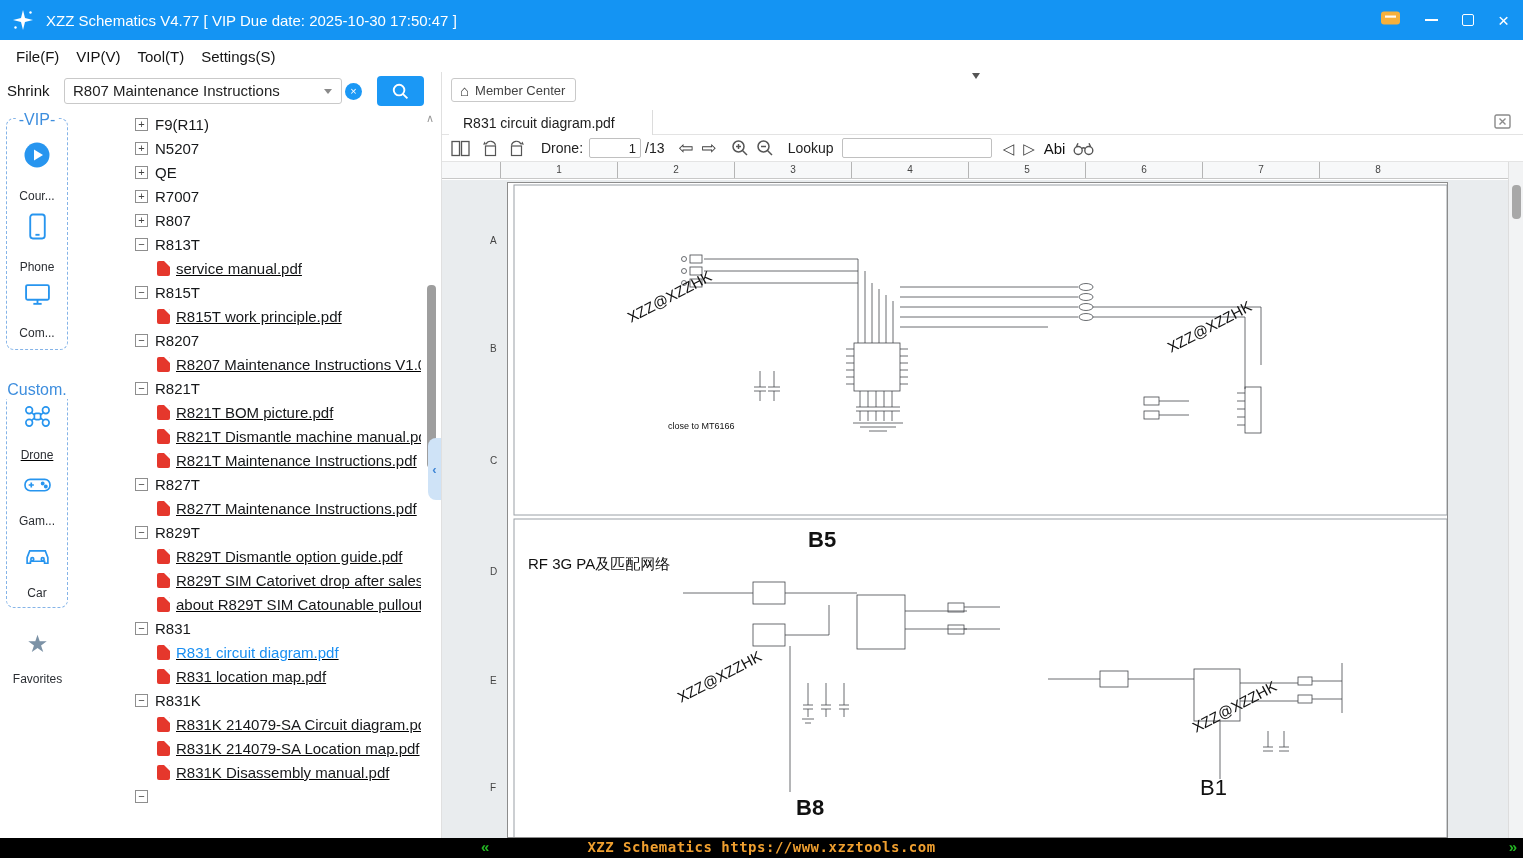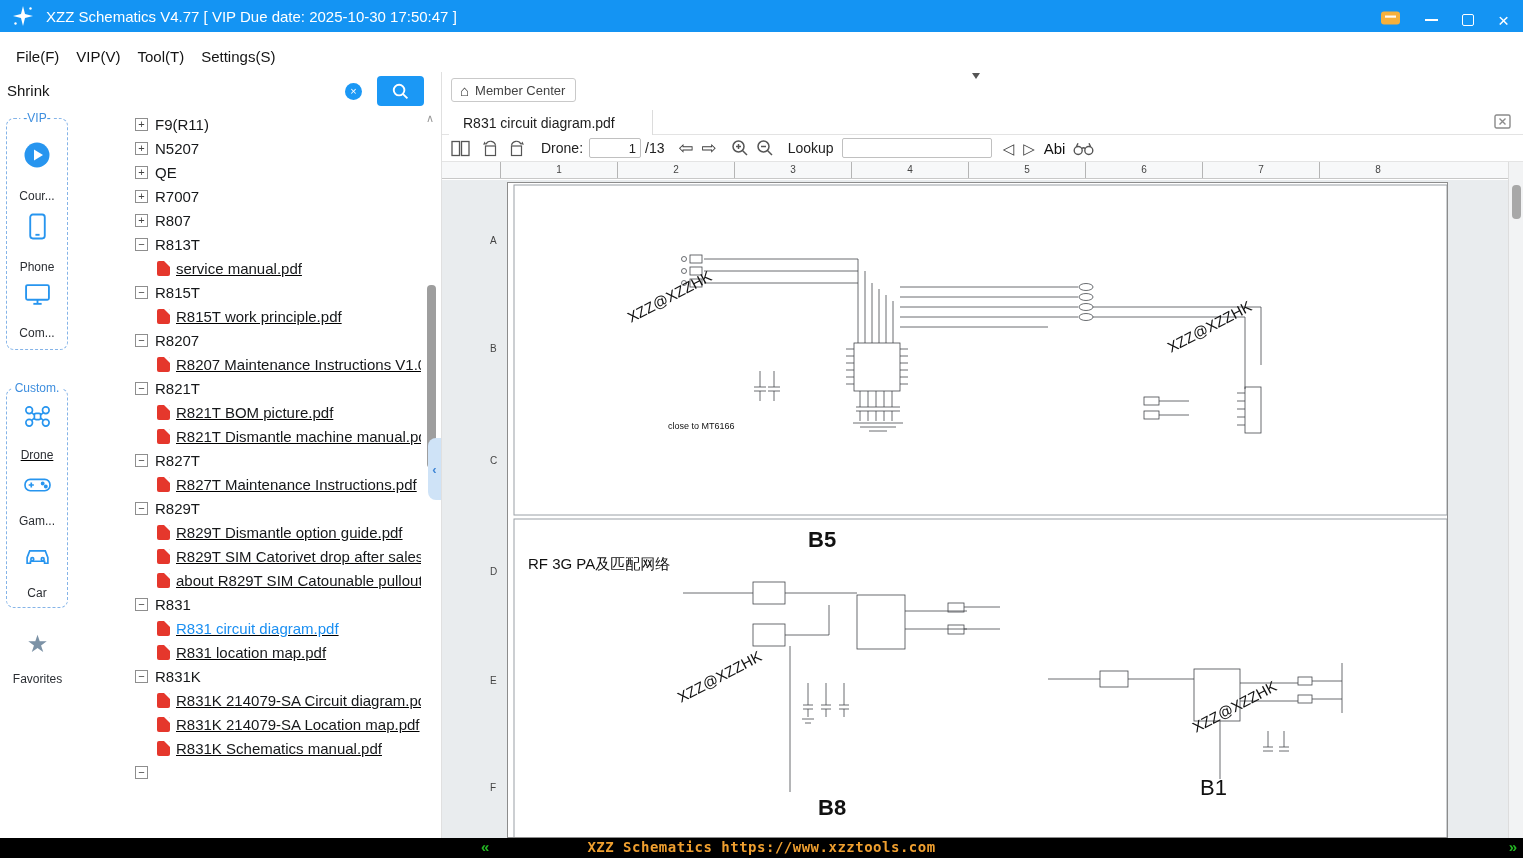--- a/index.html
+++ b/index.html
@@ -1,21 +1,21 @@
 <!DOCTYPE html>
 <html><head>
 <meta charset="utf-8">
 <style>
   * { margin:0; padding:0; box-sizing:border-box; }
   html,body { background:#d8d8d8; }
   body { font-family:"Liberation Sans", sans-serif; }
   .window { position:relative; width:1523px; height:858px; background:#fff; overflow:hidden; }
 
   
-  .titlebar { position:absolute; top:0; left:0; right:0; height:32px; background:#1494f3; color:#fff; display:flex; align-items:center; }
+  .titlebar { position:absolute; top:0; left:0; right:0; height:40px; background:#1494f3; color:#fff; display:flex; align-items:center; }
   .titlebar .logo { margin-left:10px; width:26px; height:26px; display:flex; align-items:center; justify-content:center; }
   .titlebar .title { margin-left:10px; font-size:15px; }
   .win-controls { position:absolute; right:14px; top:0; height:40px; display:flex; align-items:center; gap:24px; }
   .btn-min { width:13px; height:2px; background:#fff; display:block; }
   .btn-max { width:12px; height:12px; border:1.6px solid #fff; border-radius:2px; display:block; }
   .btn-close { font-size:19px; line-height:19px; color:#fff; }
 
   
   .menubar { position:absolute; top:40px; left:0; right:0; height:32px; background:#fff; display:flex; align-items:center; padding-left:16px; gap:17px; }
   .menu-item { font-size:15px; color:#141414; cursor:default; }
@@ -26,21 +26,21 @@
   .combo { position:absolute; left:64px; top:6px; width:278px; height:26px; border:1px solid #c9c9c9; border-radius:3px; background:#fff; font-size:15px; color:#222; line-height:24px; padding-left:8px; }
   .combo .chev { position:absolute; right:9px; top:10px; width:0; height:0; border-left:4.5px solid transparent; border-right:4.5px solid transparent; border-top:5px solid #8a8a8a; }
   .clear-btn { position:absolute; left:345px; top:11px; width:17px; height:17px; border-radius:50%; background:#1b98f5; color:#fff; font-size:11px; line-height:17px; text-align:center; }
   .search-btn { position:absolute; left:377px; top:4px; width:47px; height:30px; background:#1b98f5; border:none; border-radius:4px; display:flex; align-items:center; justify-content:center; }
 
   
   .sidebar { position:absolute; top:110px; left:0; width:75px; height:728px; background:#fff; }
   .dashbox { position:absolute; left:6px; width:62px; border:1px dashed #85b4e8; border-radius:8px; }
   .vipbox { top:8px; height:232px; }
   .custombox { top:278px; height:220px; }
-  .boxlabel { position:absolute; top:-8px; left:50%; transform:translateX(-50%); background:#fff; padding:0 3px; color:#3e8ede; font-size:12px; white-space:nowrap; }
+  .boxlabel { position:absolute; top:-8px; left:50%; transform:translateX(-50%); background:#fff; padding:0 3px; color:#3e8ede; font-size:16px; white-space:nowrap; }
   .side-item { position:absolute; left:0; width:100%; text-align:center; }
   .side-label { font-size:12px; color:#2b2e33; margin-top:16px; }
   .favorites { position:absolute; top:522px; left:0; width:75px; text-align:center; }
   .favorites .star { font-size:24px; color:#7c92a6; line-height:24px; }
 
   
   .tree { position:absolute; top:110px; left:75px; width:366px; height:728px; background:#fff; overflow:hidden; }
   .tree-list { position:absolute; left:0; top:2px; right:20px; overflow:hidden; }
   .trow { display:flex; align-items:center; height:24px; padding-left:60px; white-space:nowrap; overflow:hidden; cursor:default; }
   .trow .expander { flex:none; width:13px; height:13px; border:1px solid #8e8e8e; font-size:11px; line-height:11px; text-align:center; color:#444; margin-right:7px; background:#fff; }
@@ -82,21 +82,21 @@
   .letter { position:absolute; left:48px; font-size:10px; color:#444; }
   .letter:nth-of-type(1){ top:55px; } .letter:nth-of-type(2){ top:163px; }
   .letter:nth-of-type(3){ top:275px; } .letter:nth-of-type(4){ top:386px; }
   .letter:nth-of-type(5){ top:495px; } .letter:nth-of-type(6){ top:602px; }
 
   .page { position:absolute; left:65px; top:2px; width:941px; height:656px; background:#fff; border:1px solid #8c8c8c; overflow:hidden; }
   .page .overlay { position:absolute; color:#111; white-space:nowrap; }
   .ov-note { left:160px; top:238px; font-size:9px; color:#333; }
   .ov-b5 { left:300px; top:344px; font-size:22px; font-weight:bold; }
   .ov-title { left:20px; top:372px; font-size:15px; }
-  .ov-b8 { left:288px; top:612px; font-size:22px; font-weight:bold;margin-left:22px; }
+  .ov-b8 { left:288px; top:612px; font-size:22px; font-weight:bold; }
   .ov-b1 { left:692px; top:592px; font-size:22px; font-weight:normal; }
   .wm { position:absolute; color:#c9ced6; font-size:15px; transform:rotate(-28deg); white-space:nowrap; }
   .wm1 { left:115px; top:105px; } .wm2 { left:655px; top:135px; }
   .wm3 { left:165px; top:485px; } .wm4 { left:680px; top:515px; }
 
   .vscroll { position:absolute; top:90px; right:0; width:15px; bottom:0; background:#f2f3f4; border-left:1px solid #dddddd; }
   .vthumb { position:absolute; top:23px; left:3px; width:9px; height:34px; background:#a8a8a8; border-radius:4px; }
 
   
   .statusbar { position:absolute; bottom:0; left:0; right:0; height:20px; background:#000; }
@@ -134,20 +134,24 @@
   <div class="menubar">
 
   <span class="menu-item">File(F)</span>
       <span class="menu-item">VIP(V)</span>
       <span class="menu-item">Tool(T)</span>
       <span class="menu-item">Settings(S)</span>
     </div>
 
   <div class="searchband">
     <button class="shrink-btn">Shrink</button>
+    <div class="combo">
+      <span>R807 Maintenance Instructions</span>
+      <span class="chev"></span>
+    </div>
     <span class="clear-btn">×</span>
     <button class="search-btn">
       <svg width="19" height="19" viewBox="0 0 20 20">
           <circle cx="8.5" cy="8.5" r="5.6" stroke="#fff" stroke-width="2" fill="none"></circle>
           <line x1="12.7" y1="12.7" x2="17.3" y2="17.3" stroke="#fff" stroke-width="2"></line>
         </svg>
     </button>
   </div>
 
   <div class="sidebar">
@@ -293,20 +297,25 @@
           <span class="doc-icon"></span>
           <span class="tlabel">R821T BOM picture.pdf</span>
         </div>
 
         <div class="trow k-pdf">
 
           <span class="doc-icon"></span>
           <span class="tlabel">R821T Dismantle machine manual.pdf</span>
         </div>
 
+        <div class="trow k-pdf">
+
+          <span class="doc-icon"></span>
+          <span class="tlabel">R821T Maintenance Instructions.pdf</span>
+        </div>
 
 
         <div class="trow k-group">
           <span class="expander">−</span>
 
           <span class="tlabel">R827T</span>
         </div>
 
         <div class="trow k-pdf">
 
@@ -371,21 +380,21 @@
 
         <div class="trow k-pdf">
 
           <span class="doc-icon"></span>
           <span class="tlabel">R831K 214079-SA Location map.pdf</span>
         </div>
 
         <div class="trow k-pdf">
 
           <span class="doc-icon"></span>
-          <span class="tlabel">R831K Schematics manual.pdf</span>
+          <span class="tlabel">R831K Disassembly manual.pdf</span>
         </div>
 
         <div class="trow k-group">
           <span class="expander">−</span>
 
           <span class="tlabel"></span>
         </div>
       </div>
     <div class="tree-scroll-up">∧</div>
     <div class="tree-thumb"></div>

